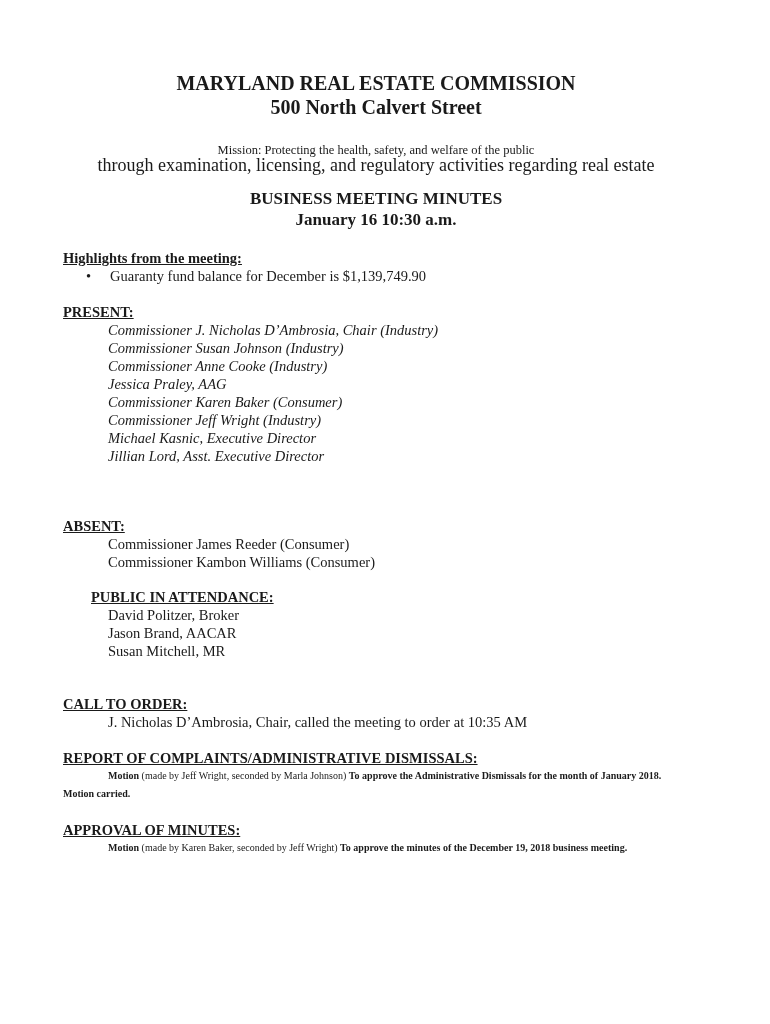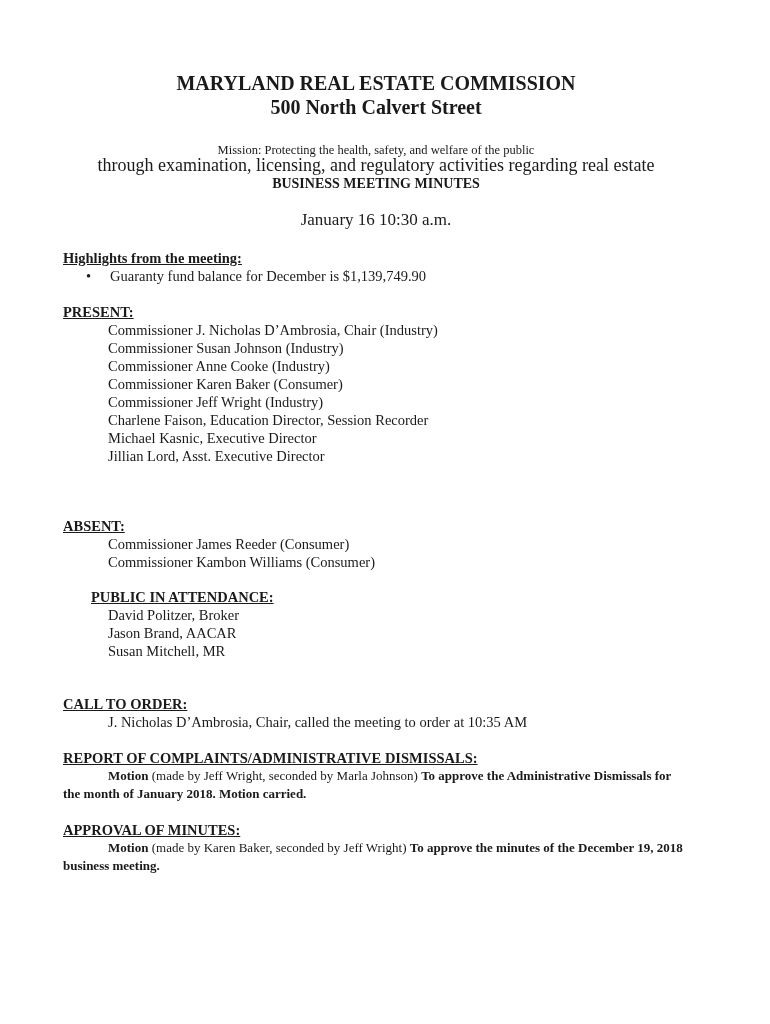--- a/index.html
+++ b/index.html
@@ -21,22 +21,22 @@
     width: 770px;
     height: 1024px;
     background: #ffffff;
   }
   .center { text-align: center; width: 752px; position: absolute; left: 0; }
   .org-name { top: 71px; font-size: 20px; font-weight: bold; line-height: 24px; }
   .org-addr1 { top: 95px; font-size: 20px; font-weight: bold; line-height: 24px; }
   .org-addr2 { top: 120px; font-size: 20px; font-weight: bold; line-height: 24px; }
   .mission1 { top: 143px; font-size: 12.5px; line-height: 15px; }
   .mission2 { top: 158px; font-size: 18px; line-height: 15px; }
-  .doc-title { top: 173px; font-size: 14px; font-weight: bold; line-height: 21px; }
-  .doc-date { top: 209px; font-size: 17px; font-weight: normal; line-height: 21px; }
+  .doc-title { top: 188px; font-size: 17px; font-weight: bold; line-height: 21px; }
+  .doc-date { top: 209px; font-size: 17px; font-weight: bold; line-height: 21px; }
 
   .section-heading {
     position: absolute;
     left: 63px;
     font-size: 14.5px;
     font-weight: bold;
     text-decoration: underline;
     line-height: 18px;
     white-space: nowrap;
   }
@@ -57,21 +57,21 @@
     font-size: 14.5px;
     line-height: 18px;
   }
   .bullet-list li { white-space: nowrap; display: flex; }
   .bullet-list .dot { width: 24px; display: inline-block; text-align: left; padding-left: 2px; }
 
   .para {
     position: absolute;
     left: 63px;
     width: 620px;
-    font-size: 13px;
+    font-size: 10px;
     line-height: 18px;
     text-indent: 45px;
   }
   .para b { font-weight: bold; }
 </style>
 </head>
 <body>
 
 <div class="page">
 
@@ -85,27 +85,27 @@
 
   <div class="section-heading" style="top:249px;">Highlights from the meeting:</div>
   <ul class="bullet-list" style="top:267px;">
     <li>
       <span class="dot">•</span>
       <span>Guaranty fund balance for December is $1,139,749.90</span>
     </li>
   </ul>
 
   <div class="section-heading" style="top:303px;">PRESENT:</div>
-  <ul class="list" style="top:321px;">
+  <ul class="list" style="top:321px;font-style:italic;">
     <li>Commissioner J. Nicholas D’Ambrosia, Chair (Industry)</li>
     <li>Commissioner Susan Johnson (Industry)</li>
     <li>Commissioner Anne Cooke (Industry)</li>
+    <li>Jessica Praley, AAG</li>
     <li>Commissioner Karen Baker (Consumer)</li>
     <li>Commissioner Jeff Wright (Industry)</li>
-    <li>Charlene Faison, Education Director, Session Recorder</li>
     <li>Michael Kasnic, Executive Director</li>
     <li>Jillian Lord, Asst. Executive Director</li>
   </ul>
 
   <div class="section-heading" style="top:517px;">ABSENT:</div>
   <ul class="list" style="top:535px;">
     <li>Commissioner James Reeder (Consumer)</li>
     <li>Commissioner Kambon Williams (Consumer)</li>
   </ul>
 

